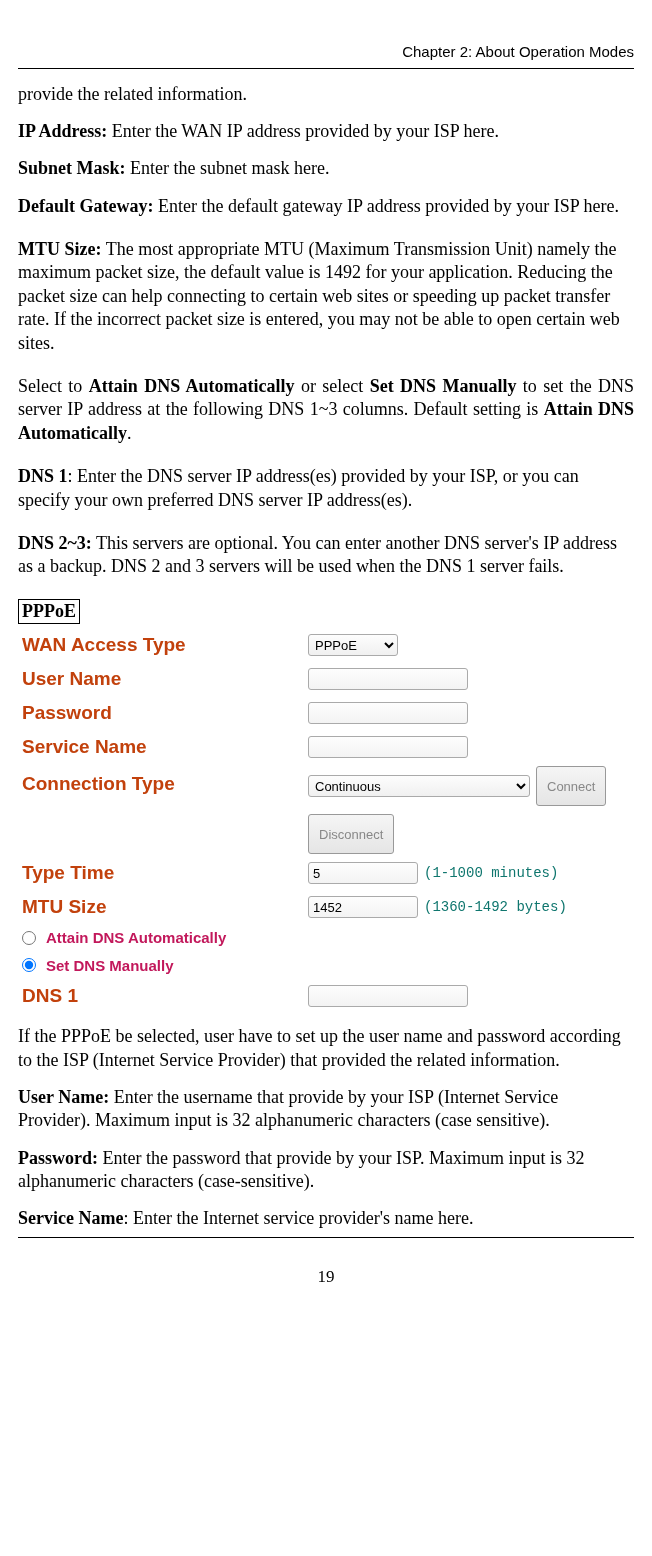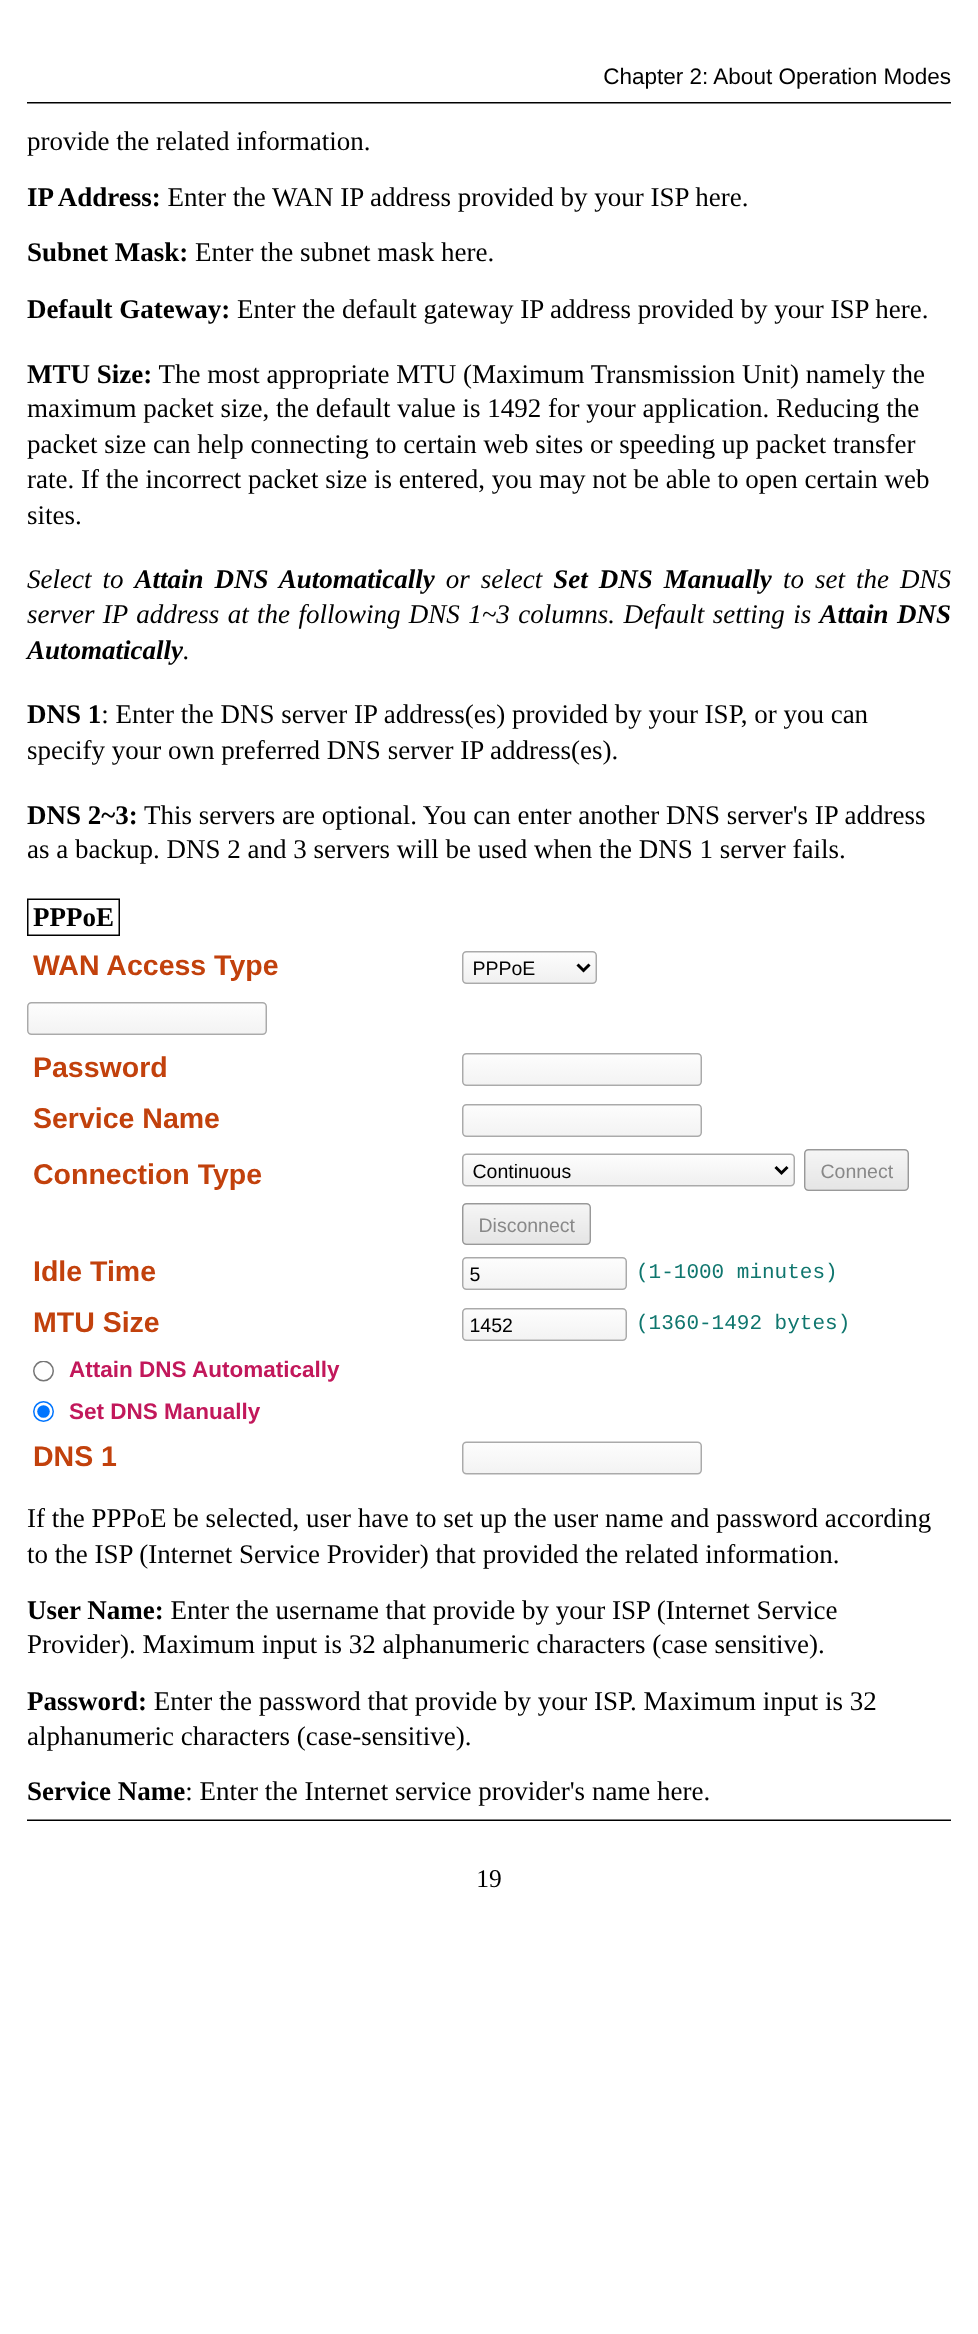--- a/index.html
+++ b/index.html
@@ -78,21 +78,21 @@
     border: 1px solid #aaa;
     border-radius: 3px;
     background: linear-gradient(#fdfdfd,#f0f0f0);
     font-size: 13px;
     font-family: Arial, Helvetica, sans-serif;
     padding: 0 2px;
   }
   .sel.wan { width: 90px; }
   .sel.conn { width: 222px; }
   .btn {
-    height: 28px;
+    height: 40px;
     border: 1px solid #999;
     border-radius: 3px;
     background: linear-gradient(#f5f5f5,#e5e5e5);
     color: #888;
     font-size: 13px;
     padding: 0 10px;
     font-family: Arial, Helvetica, sans-serif;
   }
   .hint {
     font-size: 14px;
@@ -144,21 +144,21 @@
 </div>
 
 <div class="para">
   <b>Default Gateway:</b><span> Enter the default gateway IP address provided by your ISP here.</span>
 </div>
 
 <div class="para" style="margin-top:20px;">
   <b>MTU Size:</b><span> The most appropriate MTU (Maximum Transmission Unit) namely the maximum packet size, the default value is 1492 for your application. Reducing the packet size can help connecting to certain web sites or speeding up packet transfer rate. If the incorrect packet size is entered, you may not be able to open certain web sites.</span>
 </div>
 
-<div class="para justify" style="margin-top:20px;font-style:italic;">
+<div class="para justify" style="margin-top:20px;">
   <span>Select to </span><b>Attain DNS Automatically</b><span> or select </span><b>Set DNS Manually</b><span> to set the DNS server IP address at the following DNS 1~3 columns. Default setting is </span><b>Attain DNS Automatically</b><span>.</span>
 </div>
 
 <div class="para" style="margin-top:20px;">
   <b>DNS 1</b><span>: Enter the DNS server IP address(es) provided by your ISP, or you can specify your own preferred DNS server IP address(es).</span>
 </div>
 
 <div class="para" style="margin-top:20px;">
   <b>DNS 2~3:</b><span> This servers are optional. You can enter another DNS server's IP address as a backup. DNS 2 and 3 servers will be used when the DNS 1 server fails.</span>
 </div>
@@ -170,20 +170,21 @@
 <div class="form-panel">
   <div class="form-row">
     <div class="form-label">WAN Access Type</div>
     <div class="form-controls">
       <select class="sel wan">
         <option>PPPoE</option>
       </select>
     </div>
   </div>
   <div class="form-row">
+    <div class="form-label">User Name</div>
     <div class="form-controls">
         <input class="txt" type="text" style="">
       </div>
   </div>
   <div class="form-row">
     <div class="form-label">Password</div>
     <div class="form-controls">
         <input class="txt" type="password" style="">
       </div>
   </div>
@@ -198,21 +199,21 @@
     <div class="form-controls" style="row-gap:4px;">
       <select class="sel conn">
         <option>Continuous</option>
       </select>
       <button class="btn" disabled="">Connect</button>
       <div style="flex-basis:100%;height:0;"></div>
       <button class="btn" disabled="">Disconnect</button>
     </div>
   </div>
   <div class="form-row">
-    <div class="form-label">Idle Time</div>
+    <div class="form-label">Type Time</div>
     <div class="form-controls">
       <input class="txt short" type="text" value="5" style="">
       <span class="hint">(1-1000 minutes)</span>
     </div>
   </div>
   <div class="form-row">
     <div class="form-label">MTU Size</div>
     <div class="form-controls">
       <input class="txt short" type="text" value="1452" style="">
       <span class="hint">(1360-1492 bytes)</span>

